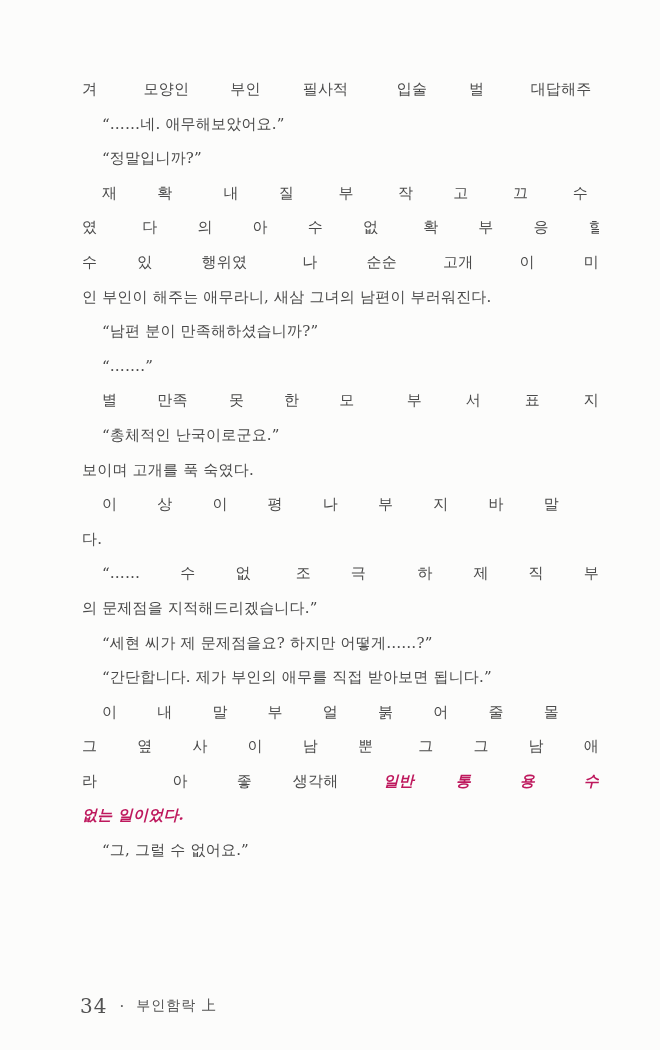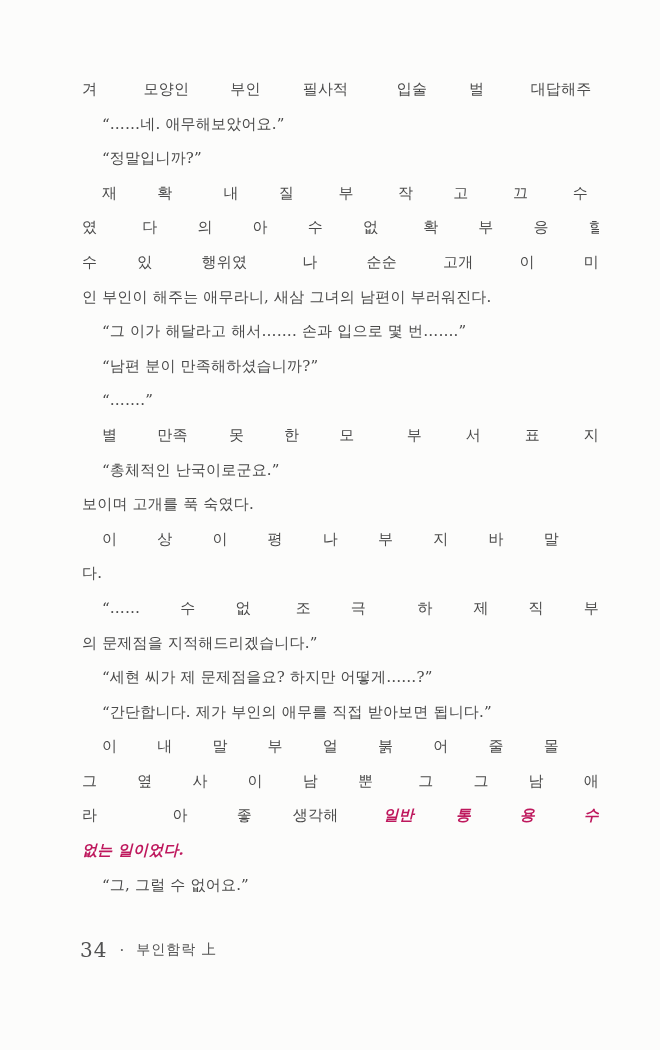--- a/index.html
+++ b/index.html
@@ -43,21 +43,21 @@
     padding-left: 20px;
   }
   .line .bold {
     font-weight: 700;
     color: #be185d;
     font-style: italic;
   }
   .footer {
     position: absolute;
     left: 80px;
-    top: 938px;
+    top: 994px;
     display: flex;
     align-items: center;
     color: #525252;
   }
   .footer .page-number {
     font-size: 20px;
     letter-spacing: 1px;
   }
   .footer .separator-dot {
     font-size: 15px;
@@ -114,21 +114,20 @@
         <span>수</span>
         <span>있는</span>
         <span>행위였기에</span>
         <span>나는</span>
         <span>순순히</span>
         <span>고개를</span>
         <span>이런</span>
         <span>미</span>
       </div>
       <div class="line"><span>인 부인이 해주는 애무라니, 새삼 그녀의 남편이 부러워진다.</span></div>
-      <div class="line indent"><span>“그 이가 해달라고 해서……. 손과 입으로 몇 번…….”</span></div>
       <div class="line indent"><span>“남편 분이 만족해하셨습니까?”</span></div>
       <div class="line indent"><span>“…….”</span></div>
       <div class="line indent justify">
         <span>별로</span>
         <span>만족해하지</span>
         <span>못</span>
         <span>한</span>
         <span>모양인지,</span>
         <span>부인은</span>
         <span>서글픈</span>

